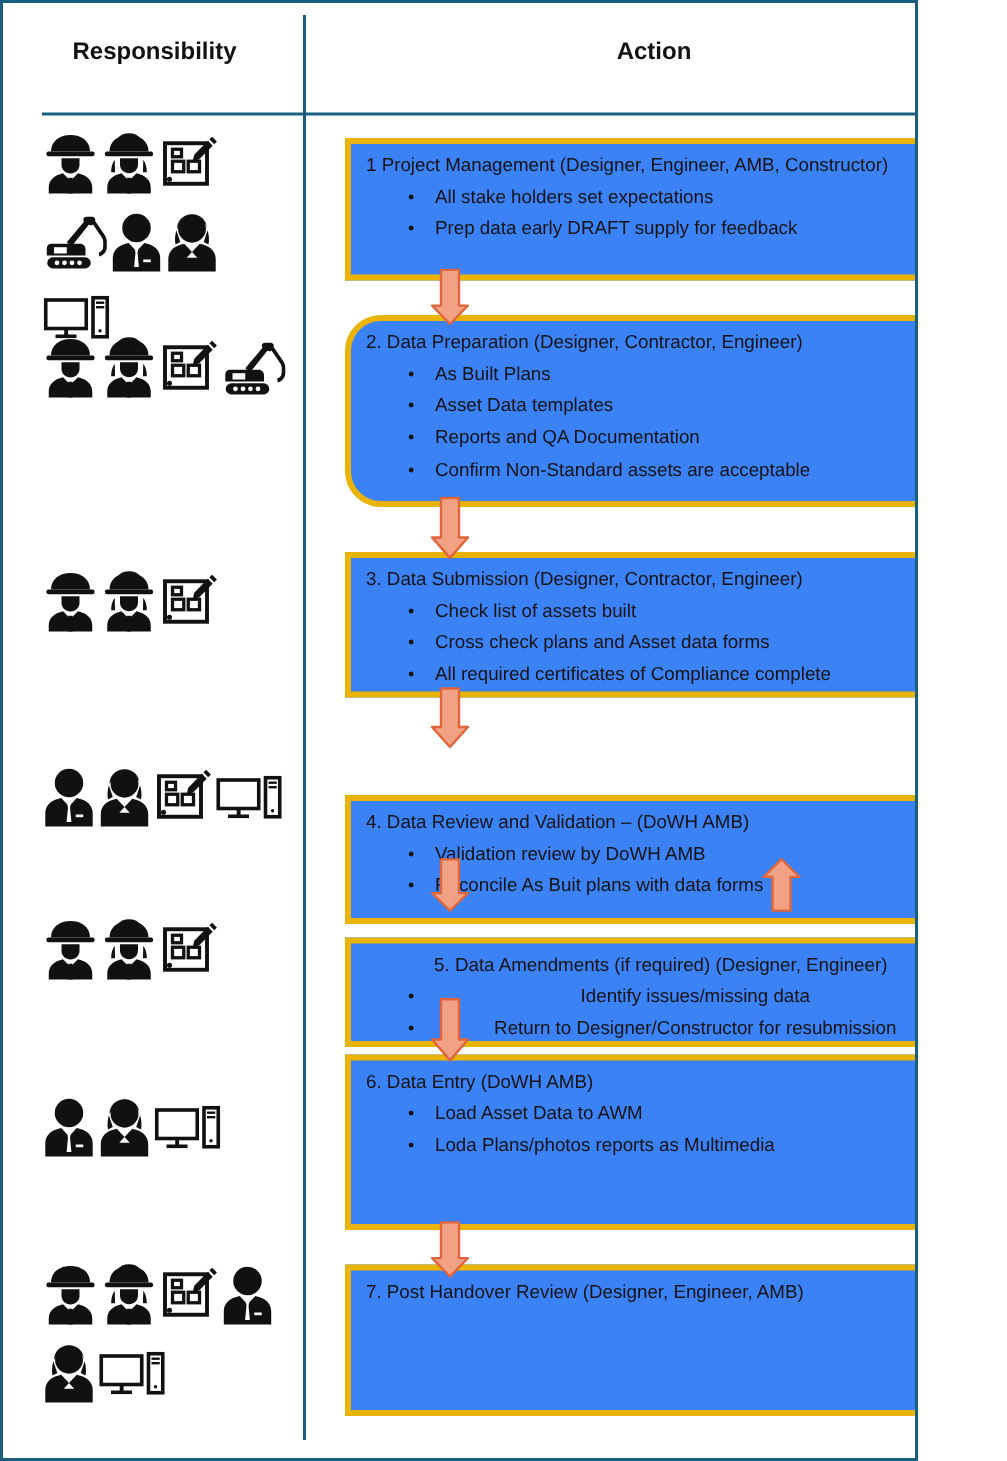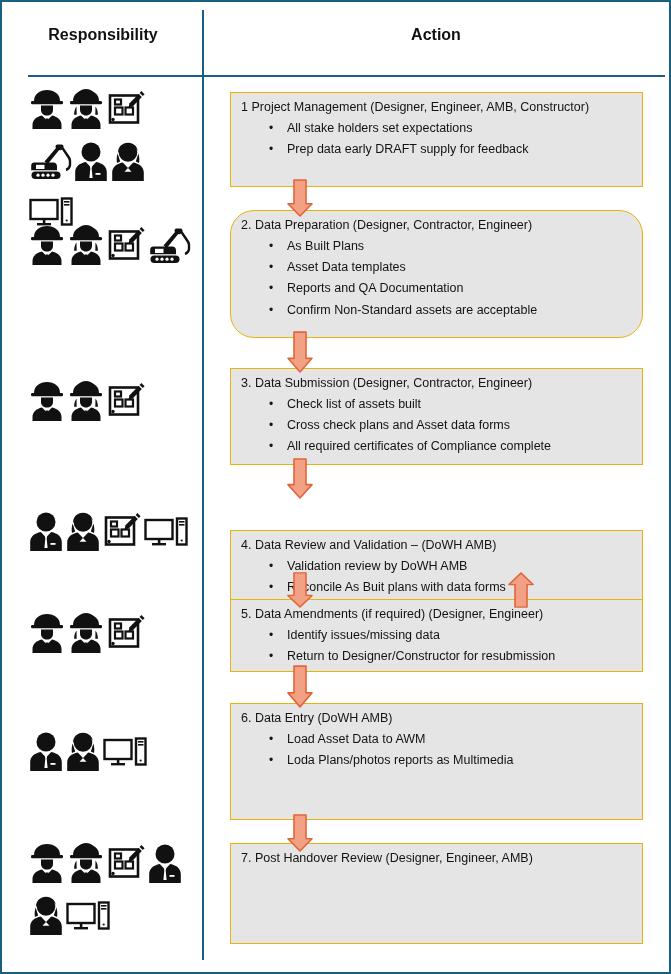--- a/index.html
+++ b/index.html
@@ -1,20 +1,20 @@
 <!DOCTYPE html>
 <html><head>
 <meta charset="utf-8">
 <style>
   html,body{margin:0;padding:0;background:#ffffff;}
   body{font-family:"Liberation Sans", sans-serif;}
 
   #page{
     position:relative;
-    width:671px;height:974px;
+    width:612px;height:974px;
     box-sizing:border-box;
     background:#ffffff;
     border:2px solid #1b5f80;
     overflow:hidden;
   }
 
   
   .hdr-col{
     position:absolute;top:24px;
     font-size:16px;font-weight:bold;color:#111;
@@ -31,22 +31,22 @@
 
   #col-divider{
     position:absolute;left:200px;top:8px;width:0;height:950px;
     border-left:2px solid #1b5f80;
   }
 
   
   .abox{
     position:absolute;
     box-sizing:border-box;
-    border:1px solid #eab308;
-    background:#e5e5e5;
+    border:4px solid #eab308;
+    background:#3b82f6;
     padding:6px 2px 4px 10px;
   }
   .abox .title{
     font-size:12.5px;color:#131313;line-height:1.35;
     white-space:nowrap;
   }
   .abox ul{
     margin:2px 0 0 0;padding:0 0 0 46px;list-style:none;
   }
   .abox li{
@@ -458,21 +458,21 @@
         <li>All required certificates of Compliance complete</li>
       </ul>
     </div>
   <div class="abox" style="left:228px;top:492px;width:413px;height:86px;margin-top:36px;">
       <div class="title">4. Data Review and Validation – (DoWH AMB)</div>
       <ul>
         <li>Validation review by DoWH AMB</li>
         <li>Reconcile As Buit plans with data forms</li>
       </ul>
     </div>
-  <div class="abox" style="left:228px;top:597px;width:413px;height:73px;">
+  <div class="abox" style="left:228px;top:623px;width:413px;height:73px;text-align:center;">
       <div class="title">5. Data Amendments (if required) (Designer, Engineer)</div>
       <ul>
         <li>Identify issues/missing data</li>
         <li>Return to Designer/Constructor for resubmission</li>
       </ul>
     </div>
   <div class="abox" style="left:228px;top:701px;width:413px;height:117px;">
       <div class="title">6. Data Entry (DoWH AMB)</div>
       <ul>
         <li>Load Asset Data to AWM</li>

